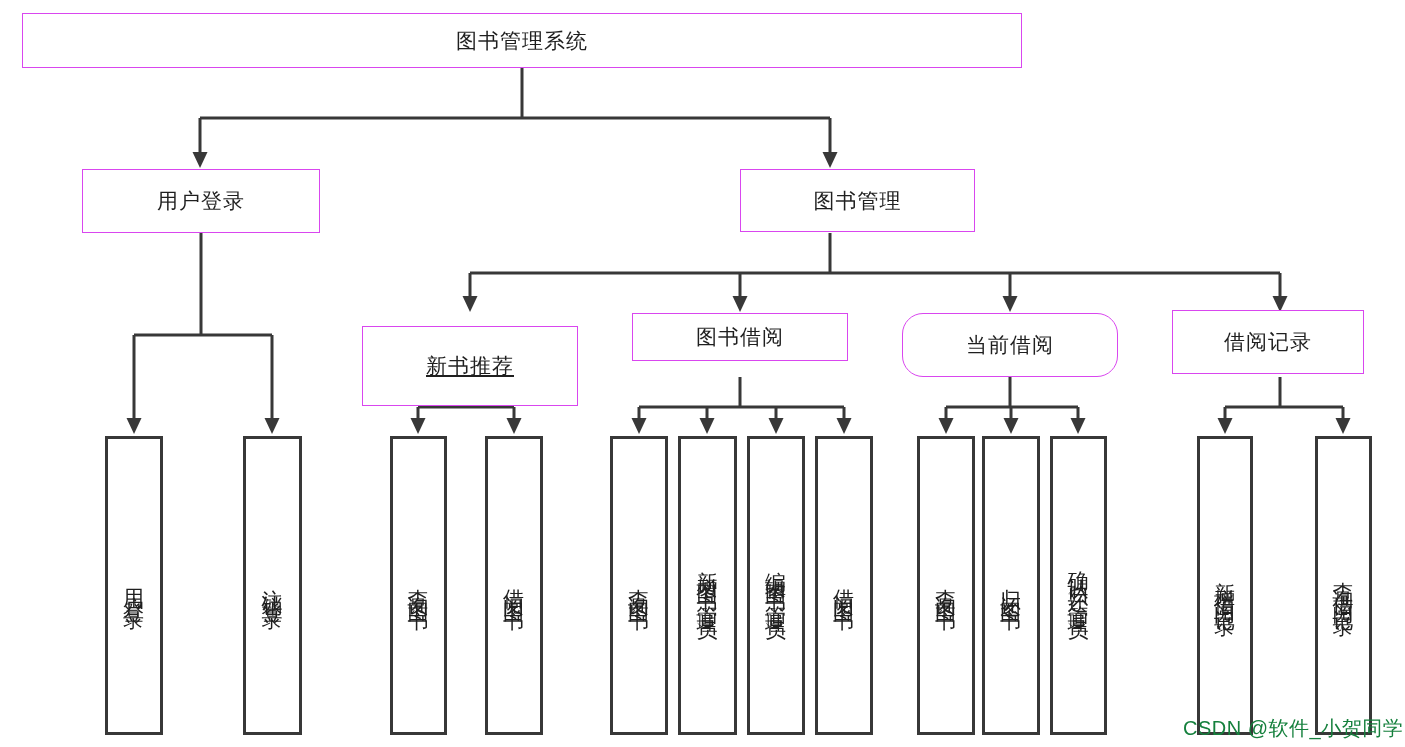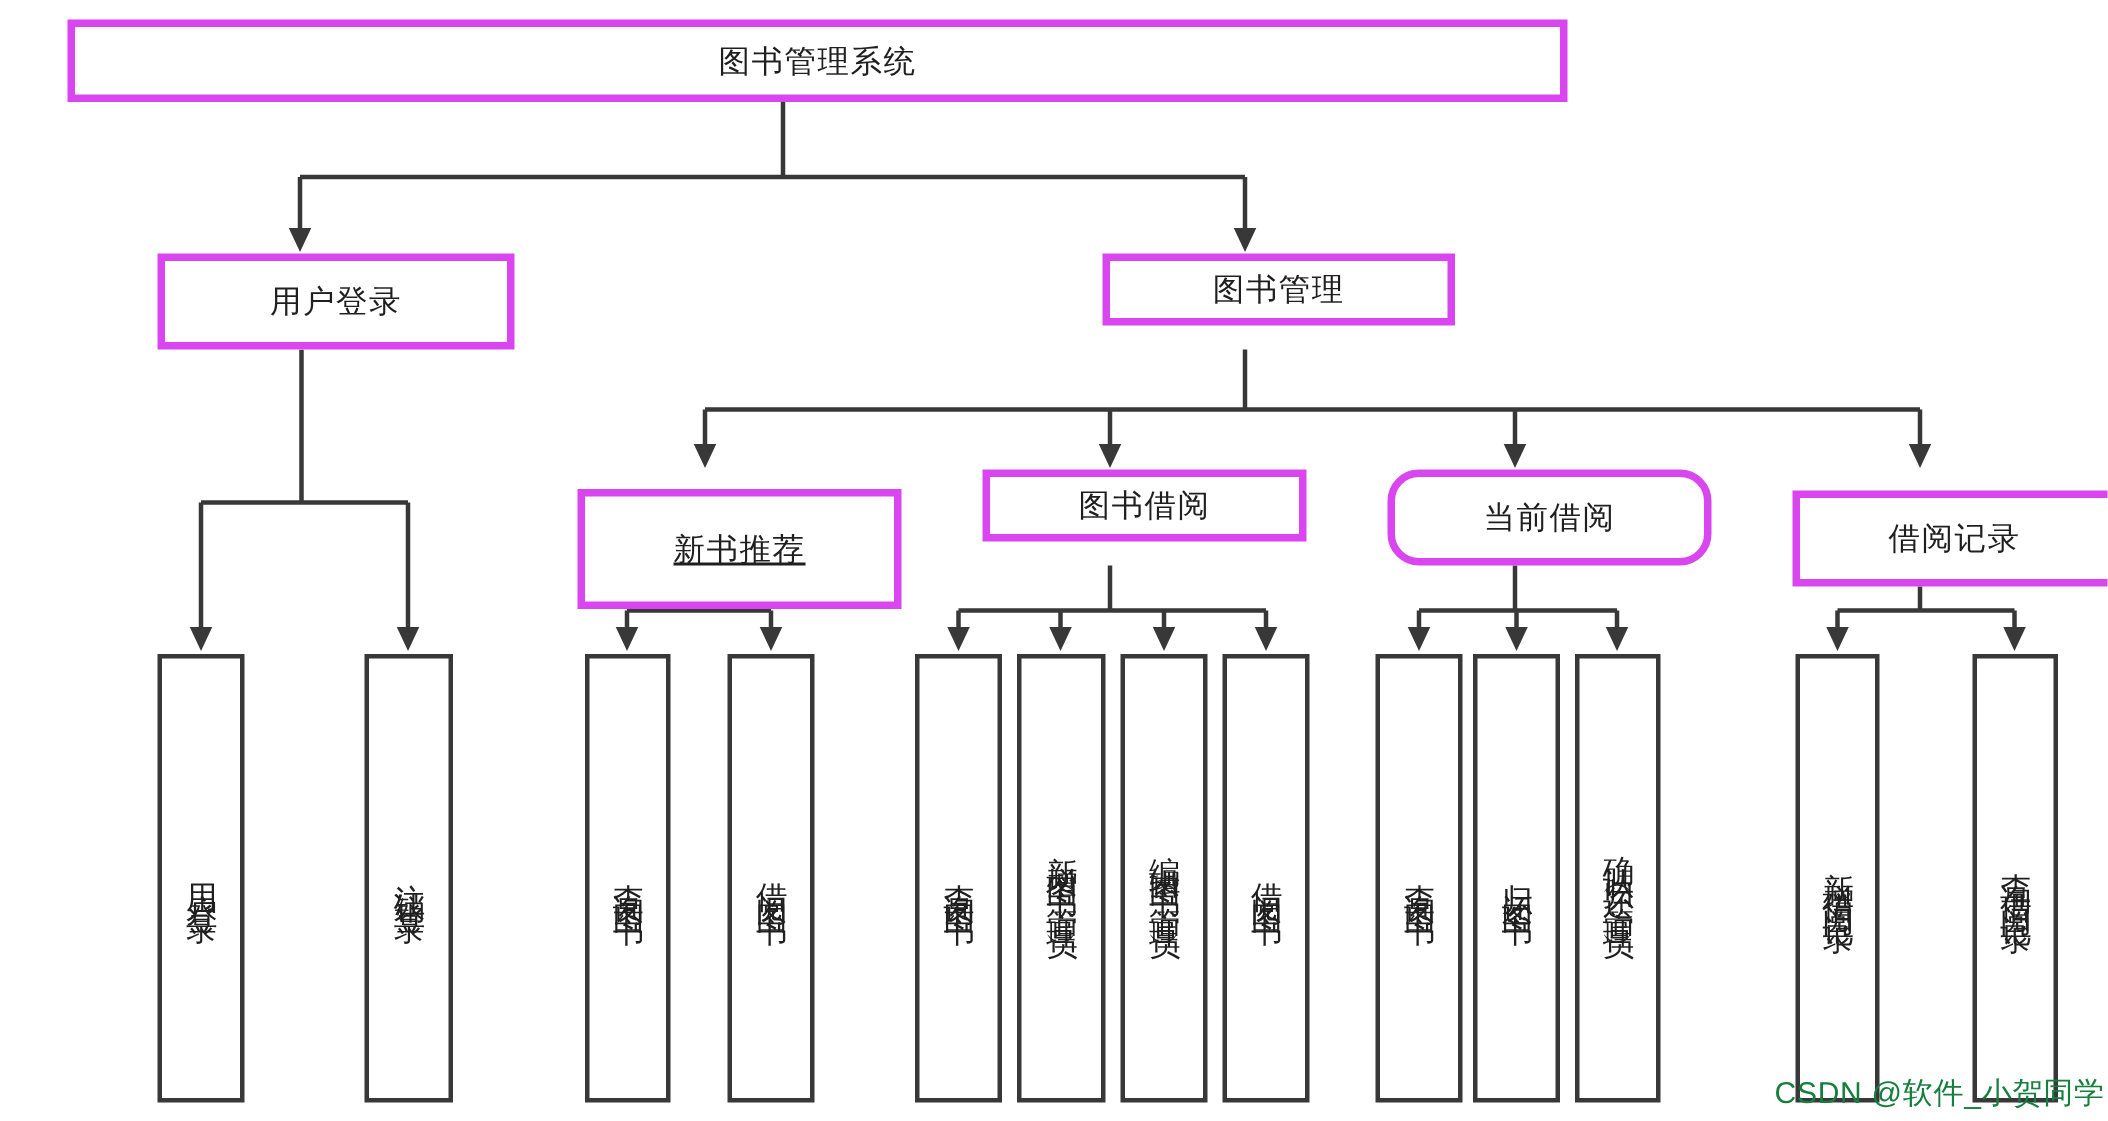--- a/index.html
+++ b/index.html
@@ -4,23 +4,23 @@
 <style>
   html,body{margin:0;padding:0;}
   body{
     width:1405px;height:747px;position:relative;overflow:hidden;
     background:#ffffff;
     font-family:"Liberation Sans","DejaVu Sans",sans-serif;
   }
   #connectors{position:absolute;left:0;top:0;z-index:0;pointer-events:none;}
   .hbox{
     position:absolute;box-sizing:border-box;z-index:1;
-    border:5px solid #d946ef;background:#ffffff;
+    border:1px solid #d946ef;background:#ffffff;
     display:flex;align-items:center;justify-content:center;
-    font-size:21px;color:#1f1f1f;letter-spacing:1px;white-space:nowrap;margin-left:23px;
+    font-size:21px;color:#1f1f1f;letter-spacing:1px;white-space:nowrap;
   }
   .leaf{
     position:absolute;box-sizing:border-box;z-index:1;
     border:3px solid #383838;background:#ffffff;
     display:flex;align-items:center;justify-content:center;
   }
   .leaf span{
     writing-mode:vertical-rl;text-orientation:mixed;
     font-size:21px;color:#1f1f1f;letter-spacing:7px;
     white-space:nowrap;line-height:1;
@@ -58,26 +58,26 @@
     <polygon points="1003.5,418 1018.5,418 1011,434" fill="#383838"></polygon>
     <polygon points="1070.5,418 1085.5,418 1078,434" fill="#383838"></polygon>
     <path d="M 1280 377 V 407 M 1225 407 H 1343 M 1225 407 V 420 M 1343 407 V 420" fill="none" stroke="#383838" stroke-width="3"></path>
     <polygon points="1217.5,418 1232.5,418 1225,434" fill="#383838"></polygon>
     <polygon points="1335.5,418 1350.5,418 1343,434" fill="#383838"></polygon>
   </svg>
 
 <div class="hbox" style="left:22px;top:13px;width:1000px;height:55px;">图书管理系统</div>
 
 <div class="hbox" style="left:82px;top:169px;width:238px;height:64px;">用户登录</div>
-<div class="hbox" style="left:712px;top:169px;width:235px;height:48px;">图书管理</div>
+<div class="hbox" style="left:740px;top:169px;width:235px;height:63px;">图书管理</div>
 
 <div class="hbox" style="left:362px;top:326px;width:216px;height:80px;text-decoration:underline;">新书推荐</div>
 <div class="hbox" style="left:632px;top:313px;width:216px;height:48px;">图书借阅</div>
 <div class="hbox" style="left:902px;top:313px;width:216px;height:64px;border-radius:21px;">当前借阅</div>
-<div class="hbox" style="left:1172px;top:327px;width:216px;height:64px;">借阅记录</div>
+<div class="hbox" style="left:1172px;top:310px;width:192px;height:64px;">借阅记录</div>
 
 <div class="leaf" style="left:105px;top:436px;width:58px;height:299px;">
   <span>用户登录</span>
 </div>
 <div class="leaf" style="left:243px;top:436px;width:59px;height:299px;">
   <span>注销登录</span>
 </div>
 
 <div class="leaf" style="left:390px;top:436px;width:57px;height:299px;">
   <span>查询图书</span>

